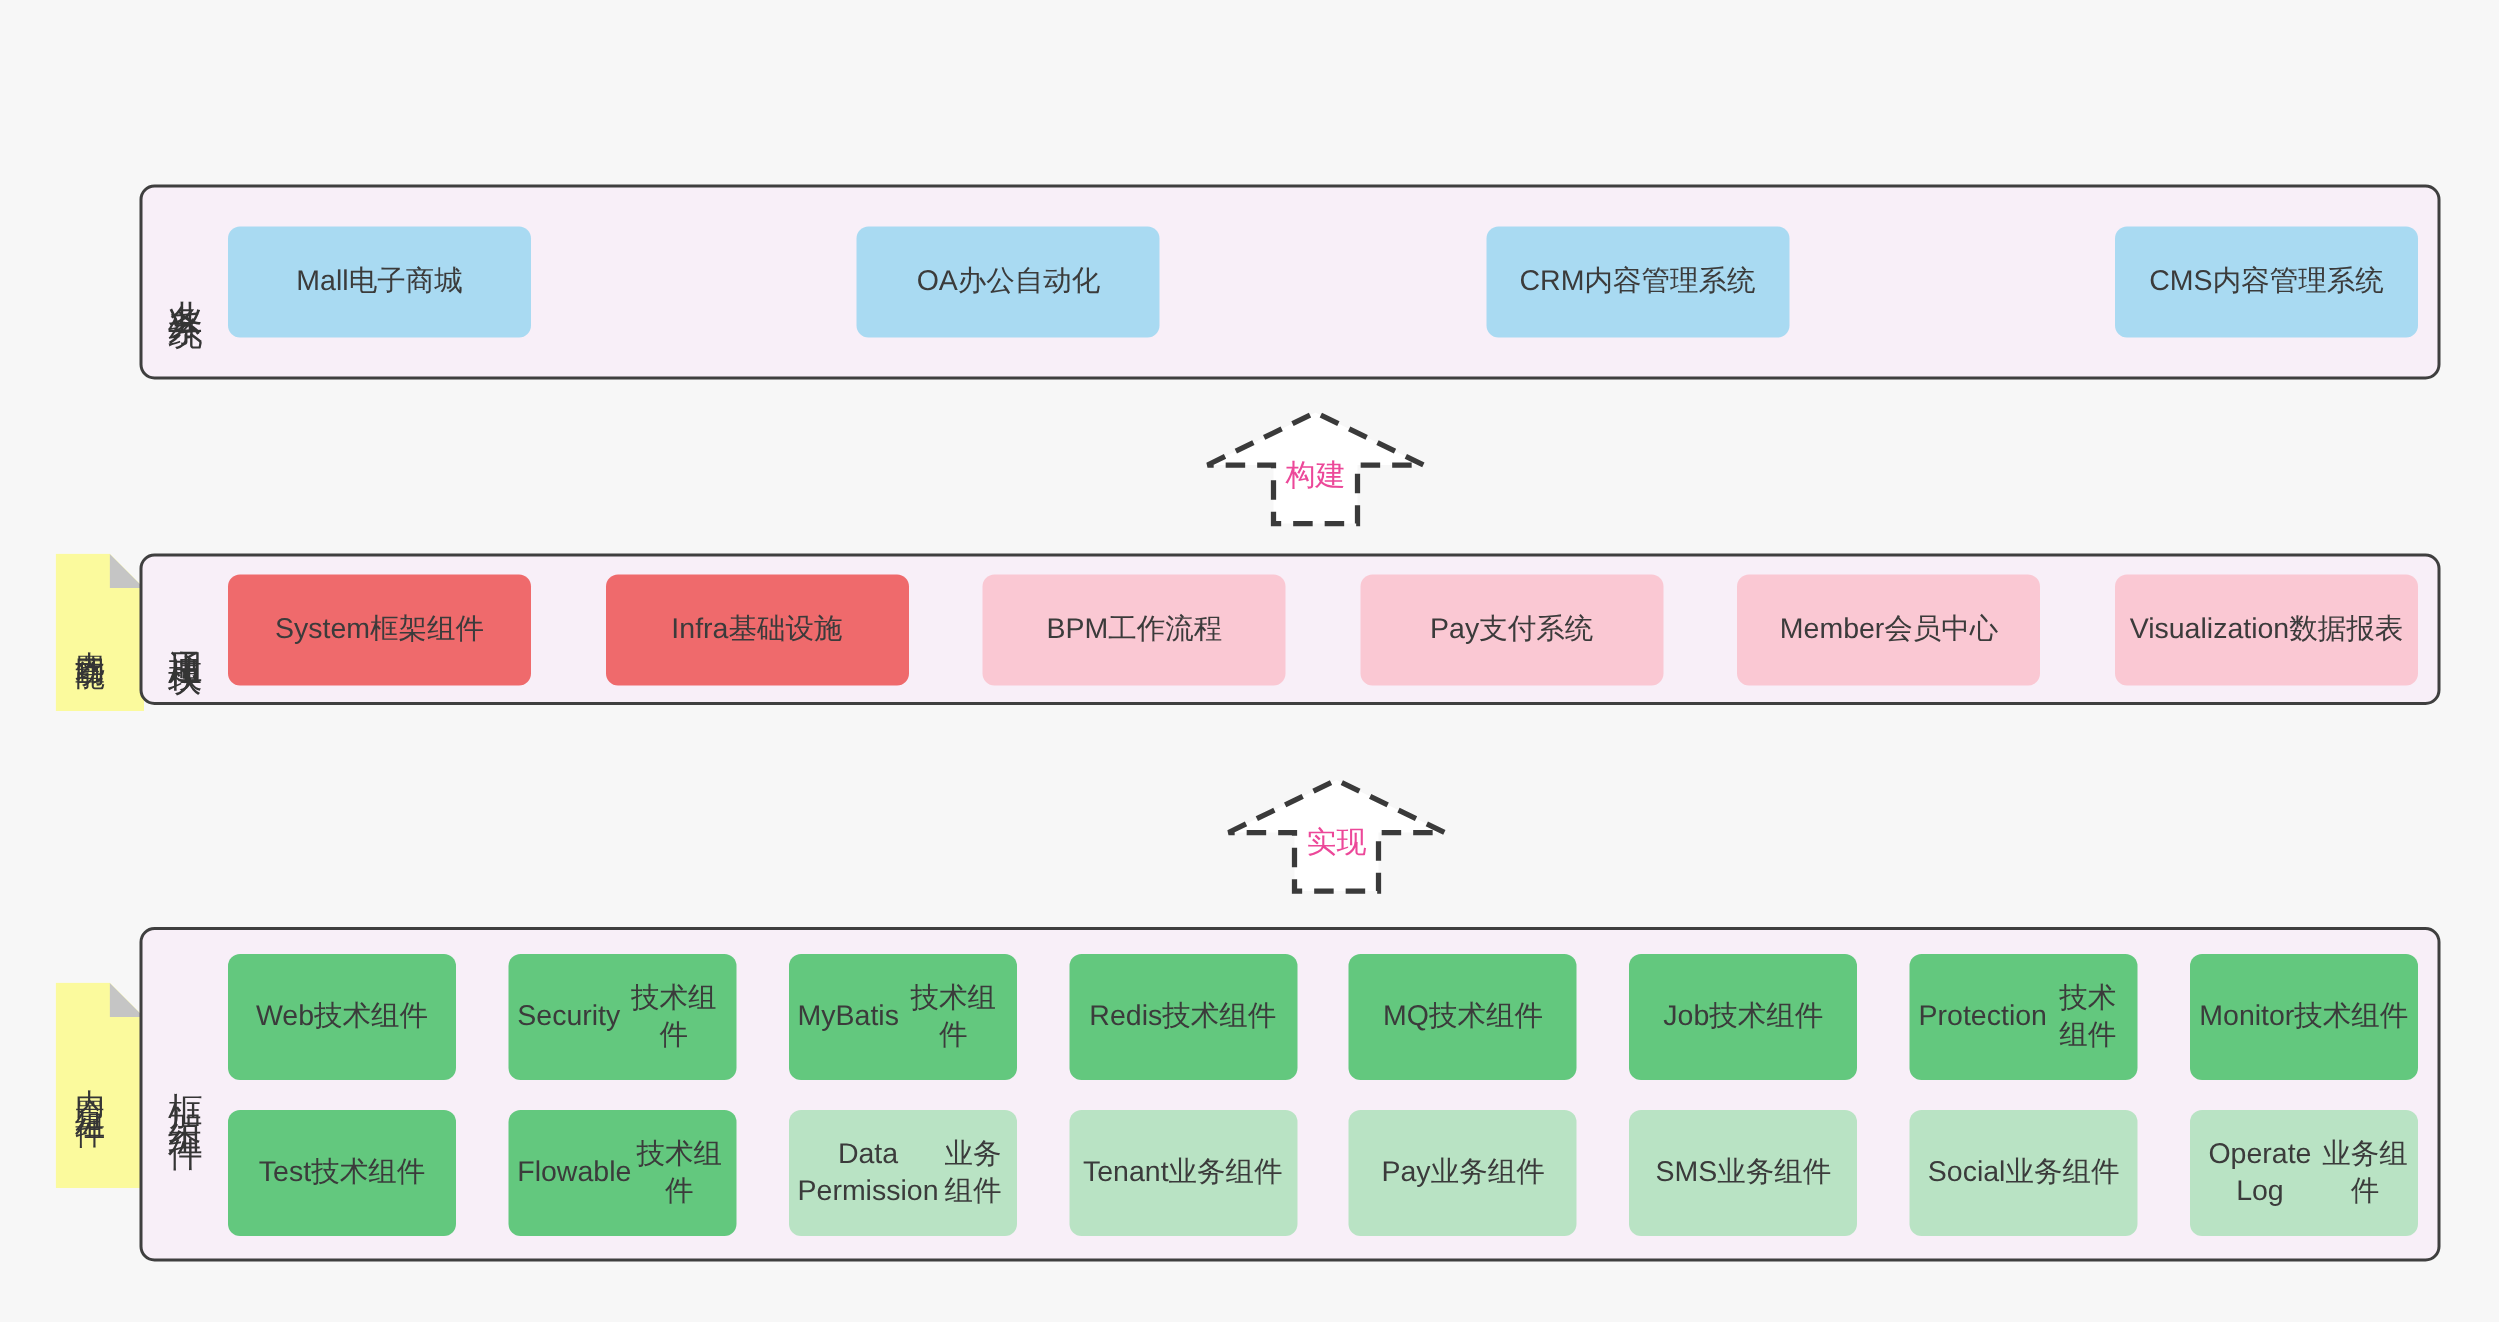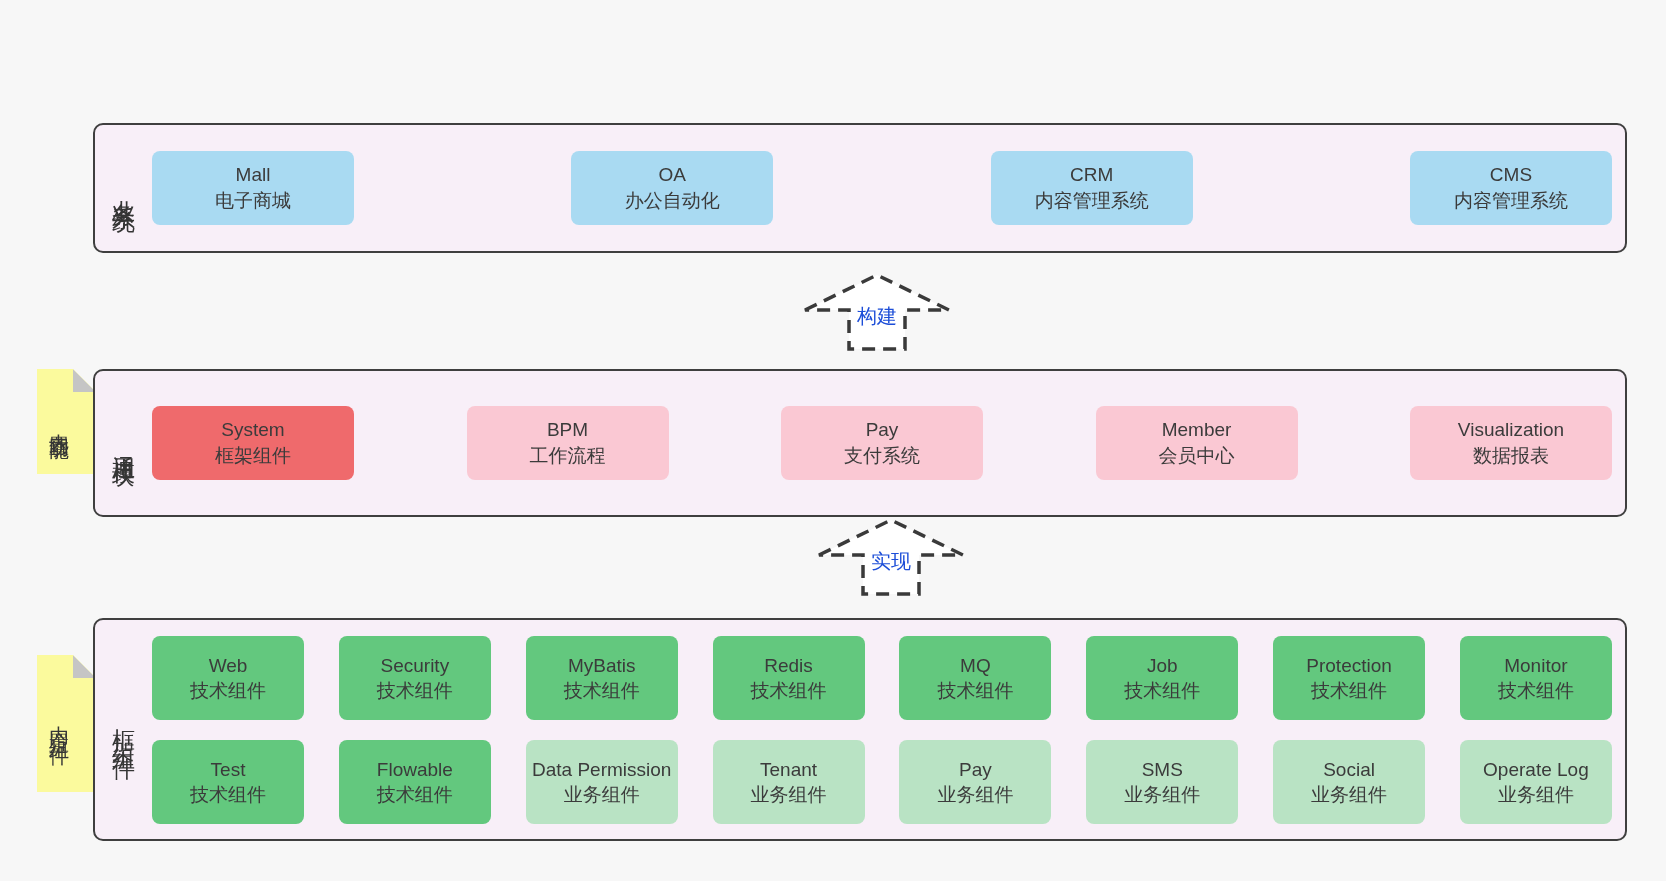--- a/index.html
+++ b/index.html
@@ -19,21 +19,21 @@
     width: 1534px;
     background: #f8eff8;
     border: 2px solid #3f3f3f;
     border-radius: 10px;
     box-sizing: border-box;
     display: flex;
     align-items: center;
     z-index: 2;
   }
   #panel-business   { top: 123px; height: 130px; }
-  #panel-modules    { top: 369px; height: 148px; }
+  #panel-modules    { top: 369px; height: 101px; }
   #panel-components { top: 618px; height: 223px; }
 
   .side-label {
     flex: 0 0 57px;
     align-self: stretch;
     display: flex;
     align-items: center;
     justify-content: center;
   }
   .side-label span {
@@ -53,21 +53,21 @@
     gap: 20px;
     padding-right: 13px;
   }
   .row { display: flex; justify-content: space-between; }
 
   
   .box {
     height: 74px;
     border-radius: 8px;
     display: flex;
-    flex-direction: column;
+    flex-direction: row;
     align-items: center;
     justify-content: center;
     text-align: center;
     font-size: 19px;
     line-height: 26px;
     padding: 0 6px;
     box-sizing: border-box;
   }
   .w6 { width: 202px; }
   .w8 { width: 152px; height: 84px; line-height: 25px; }
@@ -114,21 +114,21 @@
   .arrow { position: absolute; width: 150px; height: 80px; z-index: 3; }
   #arrow-build     { left: 802px; top: 272px; }
   #arrow-implement { left: 816px; top: 517px; }
   .arrow svg { display: block; }
   .arrow-label {
     position: absolute;
     left: 50%;
     top: 31px;
     transform: translateX(-50%);
     font-size: 20px;
-    color: #1d4ed8;
+    color: #ec4899;
     background: #ffffff;
     padding: 0 2px;
     white-space: nowrap;
     font-family: Liberation Serif, serif;
   }
 </style>
 </head>
 <body>
 
 <div>
@@ -179,20 +179,24 @@
   <section class="panel" id="panel-modules">
     <div class="side-label">
       <span>通用模块</span>
     </div>
     <div class="rows">
       <div class="row">
         <div class="box w6 v-red">
           <span>System</span>
           <span>框架组件</span>
         </div>
+        <div class="box w6 v-red">
+          <span>Infra</span>
+          <span>基础设施</span>
+        </div>
         <div class="box w6 v-pink">
           <span>BPM</span>
           <span>工作流程</span>
         </div>
         <div class="box w6 v-pink">
           <span>Pay</span>
           <span>支付系统</span>
         </div>
         <div class="box w6 v-pink">
           <span>Member</span>

